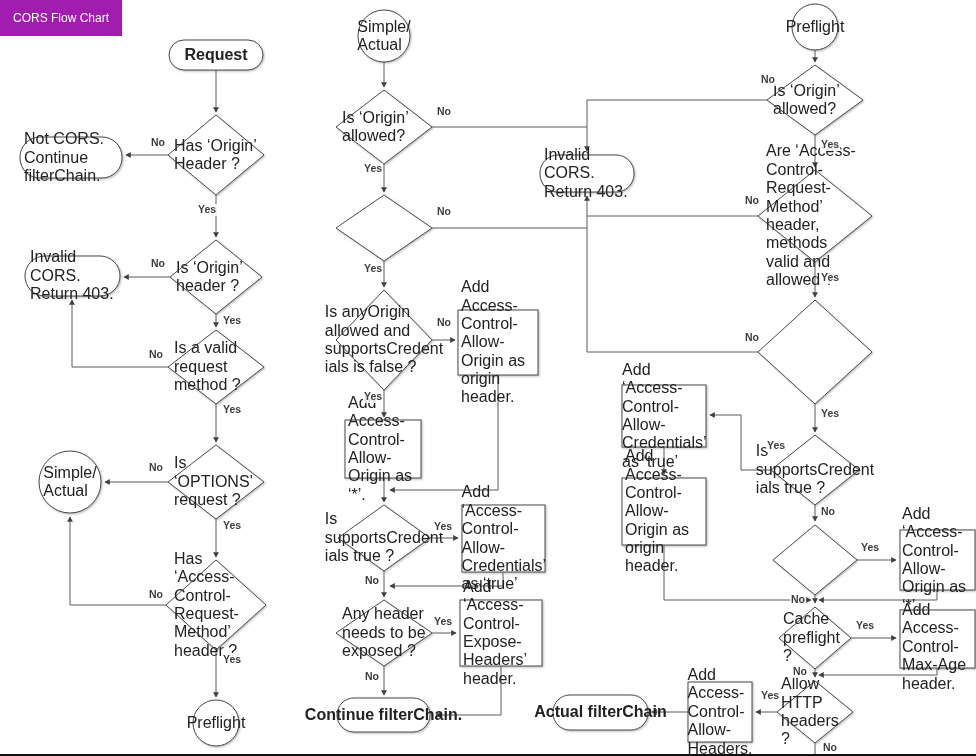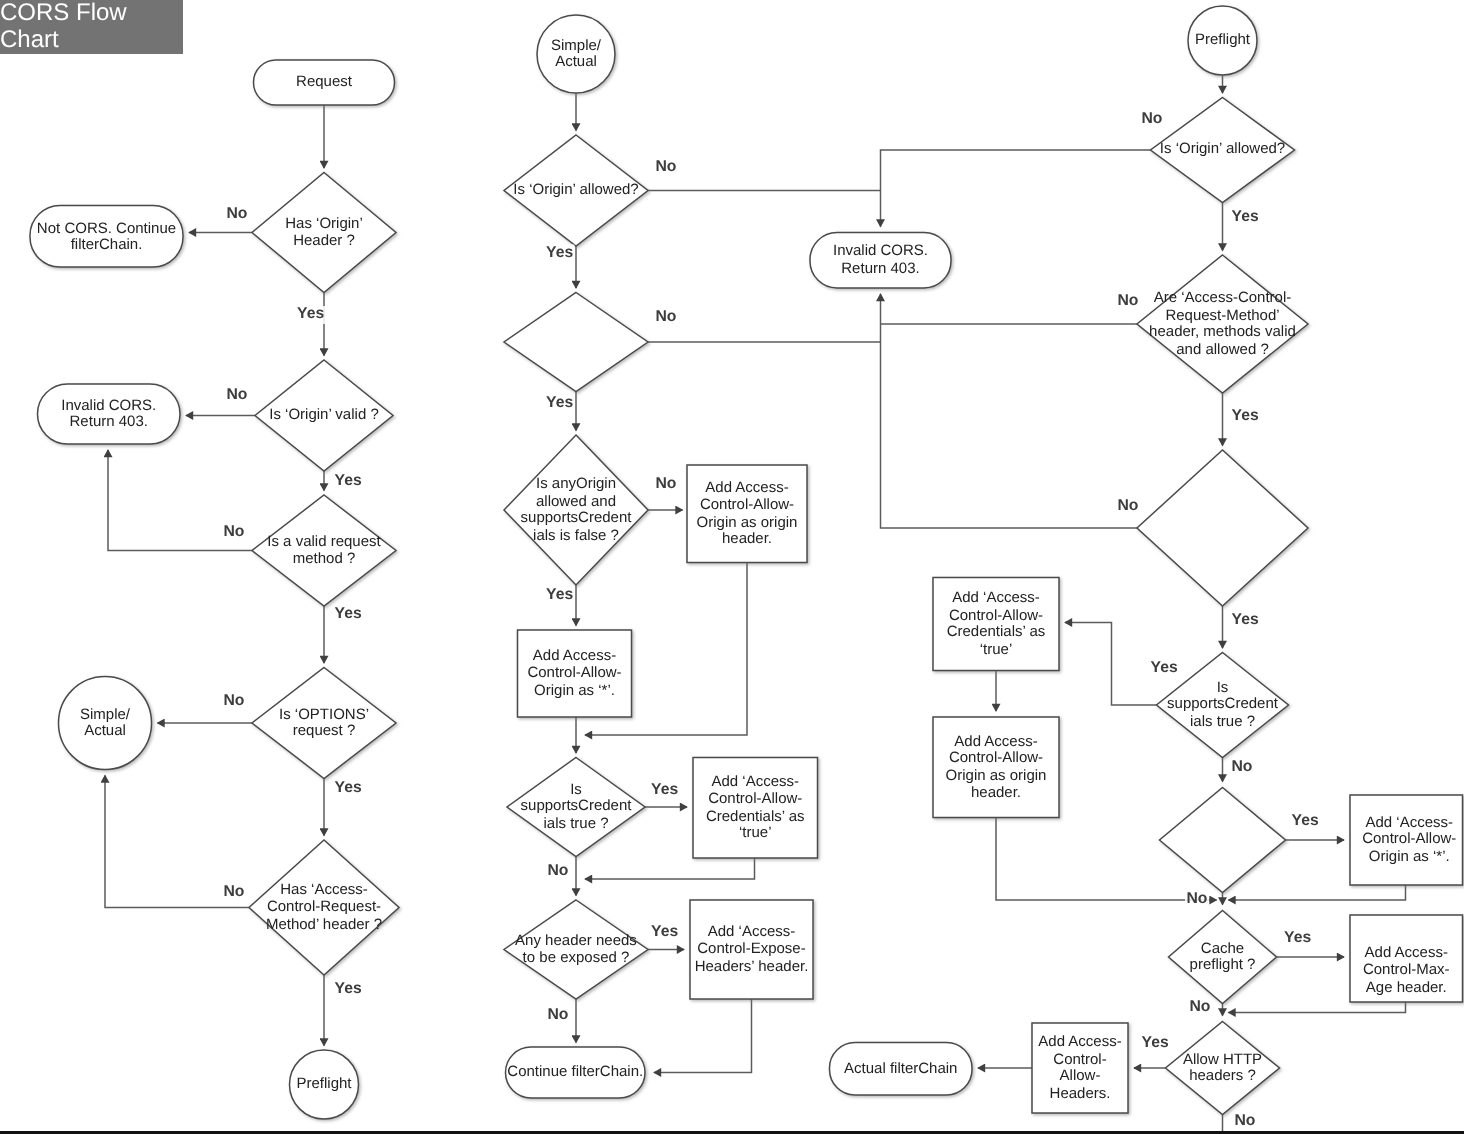--- a/index.html
+++ b/index.html
@@ -5,29 +5,29 @@
   html,body { margin:0; padding:0; background:#fff; }
   .canvas {
     position:relative; width:976px; height:756px; background:#fff;
     font-family:"Liberation Sans", sans-serif; overflow:hidden;
   }
   svg.diagram { position:absolute; left:0; top:0; }
   .connectors path { stroke:#5b5b5b; stroke-width:1; fill:none; }
   .shapes > * { fill:#ffffff; stroke:#4a4a4a; stroke-width:1; }
   .shapes { filter: drop-shadow(1.6px 1.8px 1px rgba(125,125,125,0.55)); }
   .title {
-    position:absolute; left:0; top:0; width:122px; height:36px; background:#737373;
-    color:#fff; font-size:16px; display:flex; align-items:center; justify-content:center;
+    position:absolute; left:0; top:0; width:122px; height:36px; background:#a21caf;
+    color:#fff; font-size:12px; display:flex; align-items:center; justify-content:center;
   }
   .nl {
     position:absolute; display:flex; align-items:center; justify-content:center;
-    text-align:center; font-size:10px; line-height:1.15; color:#222;
+    text-align:left; font-size:16px; line-height:1.15; color:#222;
     overflow-wrap:break-word;
   }
-  .nl.nowrap { white-space:nowrap; }
+  .nl.nowrap { white-space:nowrap;font-weight:bold; }
   .el {
     position:absolute; font-size:10.5px; color:#3d3d3d; line-height:1.1;
     background:rgba(255,255,255,0.85); padding:0 1px;font-weight:bold;
   }
   .page-edge { position:absolute; left:0; top:754px; width:976px; height:2px; background:#111; }
 </style>
 </head>
 <body>
 
 <div class="canvas">
@@ -133,21 +133,21 @@
       <rect x="688" y="682" width="64" height="60"></rect>
       <rect x="553" y="695" width="95" height="35" rx="17"></rect>
     </g>
   </svg>
 
   <div class="title">CORS Flow Chart</div>
 
   <div class="nl nowrap" style="left:171px;top:41px;width:90px;height:28px">Request</div>
   <div class="nl" style="left:174px;top:121px;width:84px;height:68px">Has ‘Origin’ Header ?</div>
   <div class="nl" style="left:24px;top:140px;width:94px;height:36px">Not CORS. Continue filterChain.</div>
-  <div class="nl" style="left:176px;top:246px;width:80px;height:62px">Is ‘Origin’ valid ?</div>
+  <div class="nl" style="left:176px;top:246px;width:80px;height:62px">Is ‘Origin’ header ?</div>
   <div class="nl" style="left:30px;top:259px;width:85px;height:34px">Invalid CORS. Return 403.</div>
   <div class="nl" style="left:174px;top:336px;width:84px;height:62px">Is a valid request method ?</div>
   <div class="nl" style="left:174px;top:451px;width:84px;height:62px">Is ‘OPTIONS’ request ?</div>
   <div class="nl" style="left:44px;top:456px;width:52px;height:52px">Simple/ Actual</div>
   <div class="nl" style="left:174px;top:566px;width:84px;height:78px">Has ‘Access-Control-Request-Method’ header ?</div>
   <div class="nl" style="left:192px;top:702px;width:48px;height:42px">Preflight</div>
 
   <div class="nl" style="left:358px;top:10px;width:52px;height:52px">Simple/ Actual</div>
   <div class="nl" style="left:342px;top:96px;width:84px;height:62px">Is ‘Origin’ allowed?</div>
   <div class="nl" style="left:340px;top:297px;width:88px;height:86px">Is anyOrigin allowed and supportsCredent ials is false ?</div>

